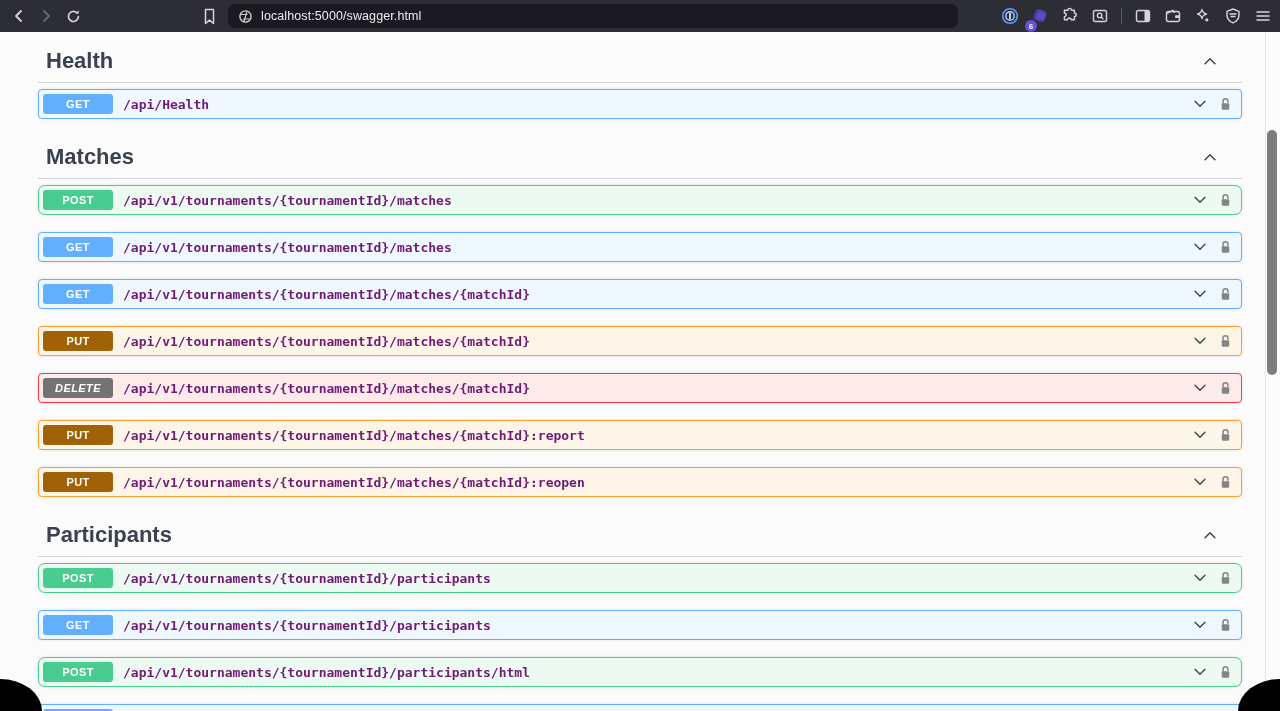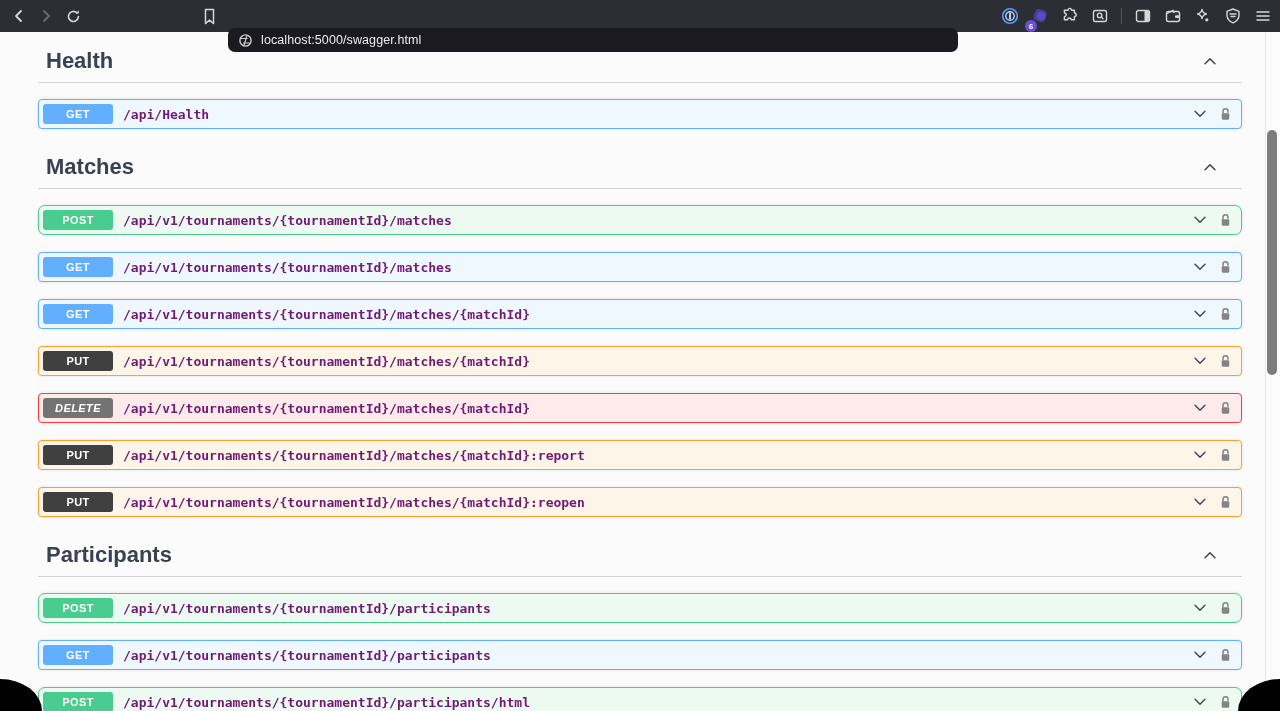--- a/index.html
+++ b/index.html
@@ -12,63 +12,63 @@
     height:32px;background:#2d2d35;display:flex;align-items:center;
     position:relative;z-index:5;
   }
   .tb-btn{width:26px;height:26px;display:flex;align-items:center;justify-content:center;
     border-radius:6px;flex:0 0 auto;}
   .tb-btn svg{display:block;}
   .nav-group{display:flex;align-items:center;margin-left:6px;gap:1px;}
   .bookmark-wrap{position:absolute;left:196px;top:3px;}
   .addr{
     position:absolute;left:228px;top:4px;width:730px;height:24px;
-    background:#1a1a20;border-radius:7px;display:flex;align-items:center;margin-top:24px;
+    background:#1a1a20;border-radius:7px;display:flex;align-items:center;
   }
   .addr-text{color:#ececef;font-size:12.5px;margin-left:8px;letter-spacing:.1px;}
   .right-icons{position:absolute;right:4px;top:3px;display:flex;align-items:center;gap:4px;}
   .tb-divider{width:1px;height:16px;background:#55555d;margin:0 4px;}
   .ext-badge{
     position:absolute;left:-2px;bottom:-3px;width:12px;height:12px;border-radius:50%;
     background:#6a4fd8;color:#fff;font-size:8px;font-weight:bold;
     display:flex;align-items:center;justify-content:center;
   }
   .ext-1p{position:relative;}
   
   .page{padding:8px 38px 0 38px;background:#fbfbfb;}
   .section{margin:0;}
   .section + .section{margin-top:16px;}
   .section-header{
     display:flex;align-items:center;justify-content:space-between;
     padding:8px 23px 8px 8px;border-bottom:1px solid rgba(59,65,81,.22);
     cursor:pointer;
   }
   .section-title{font-size:22px;line-height:26px;font-weight:bold;color:#3b4151;}
-  .endpoint-list{margin-top:16px;}
+  .endpoint-list{margin-top:6px;}
   .opblock{
     height:28px;border:1px solid;border-radius:4px;display:flex;align-items:center;
     margin-bottom:17px;box-shadow:0 0 3px rgba(0,0,0,.12);cursor:pointer;
   }
   .badge{
     width:70px;height:20px;margin-left:4px;border-radius:3px;color:#fff;
     font-weight:bold;font-size:11px;letter-spacing:.4px;
     display:flex;align-items:center;justify-content:center;flex:0 0 auto;
     font-family:"Liberation Sans",sans-serif;
   }
   .path{
     margin-left:10px;font-family:"DejaVu Sans Mono",monospace;font-weight:bold;
     font-size:13px;color:#701a75;white-space:nowrap;
   }
   .row-right{margin-left:auto;display:flex;align-items:center;gap:9px;padding-right:8px;}
   .opblock.get{border-color:#61affe;background:#eff7ff;}
   .opblock.get .badge{background:#61affe;}
   .opblock.post{border-color:#49cc90;background:#edfaf2;border-radius:7px;}
   .opblock.post .badge{background:#49cc90;}
   .opblock.put{border-color:#fca130;background:#fdf5e8;}
-  .opblock.put .badge{background:#404040;}
+  .opblock.put .badge{background:#a16207;}
   .opblock.delete{border-color:#f93e3e;background:#fdebeb;}
   .opblock.delete .badge{background:#737373;font-style:italic;}
   
   .scroll-track{
     position:fixed;top:32px;right:0;bottom:0;width:14px;background:#fcfcfc;
     border-left:1px solid #e7e7e7;z-index:6;
   }
   .scroll-thumb{
     position:absolute;left:1px;top:98px;width:10px;height:245px;background:#7d7d7d;
     border-radius:5px;

